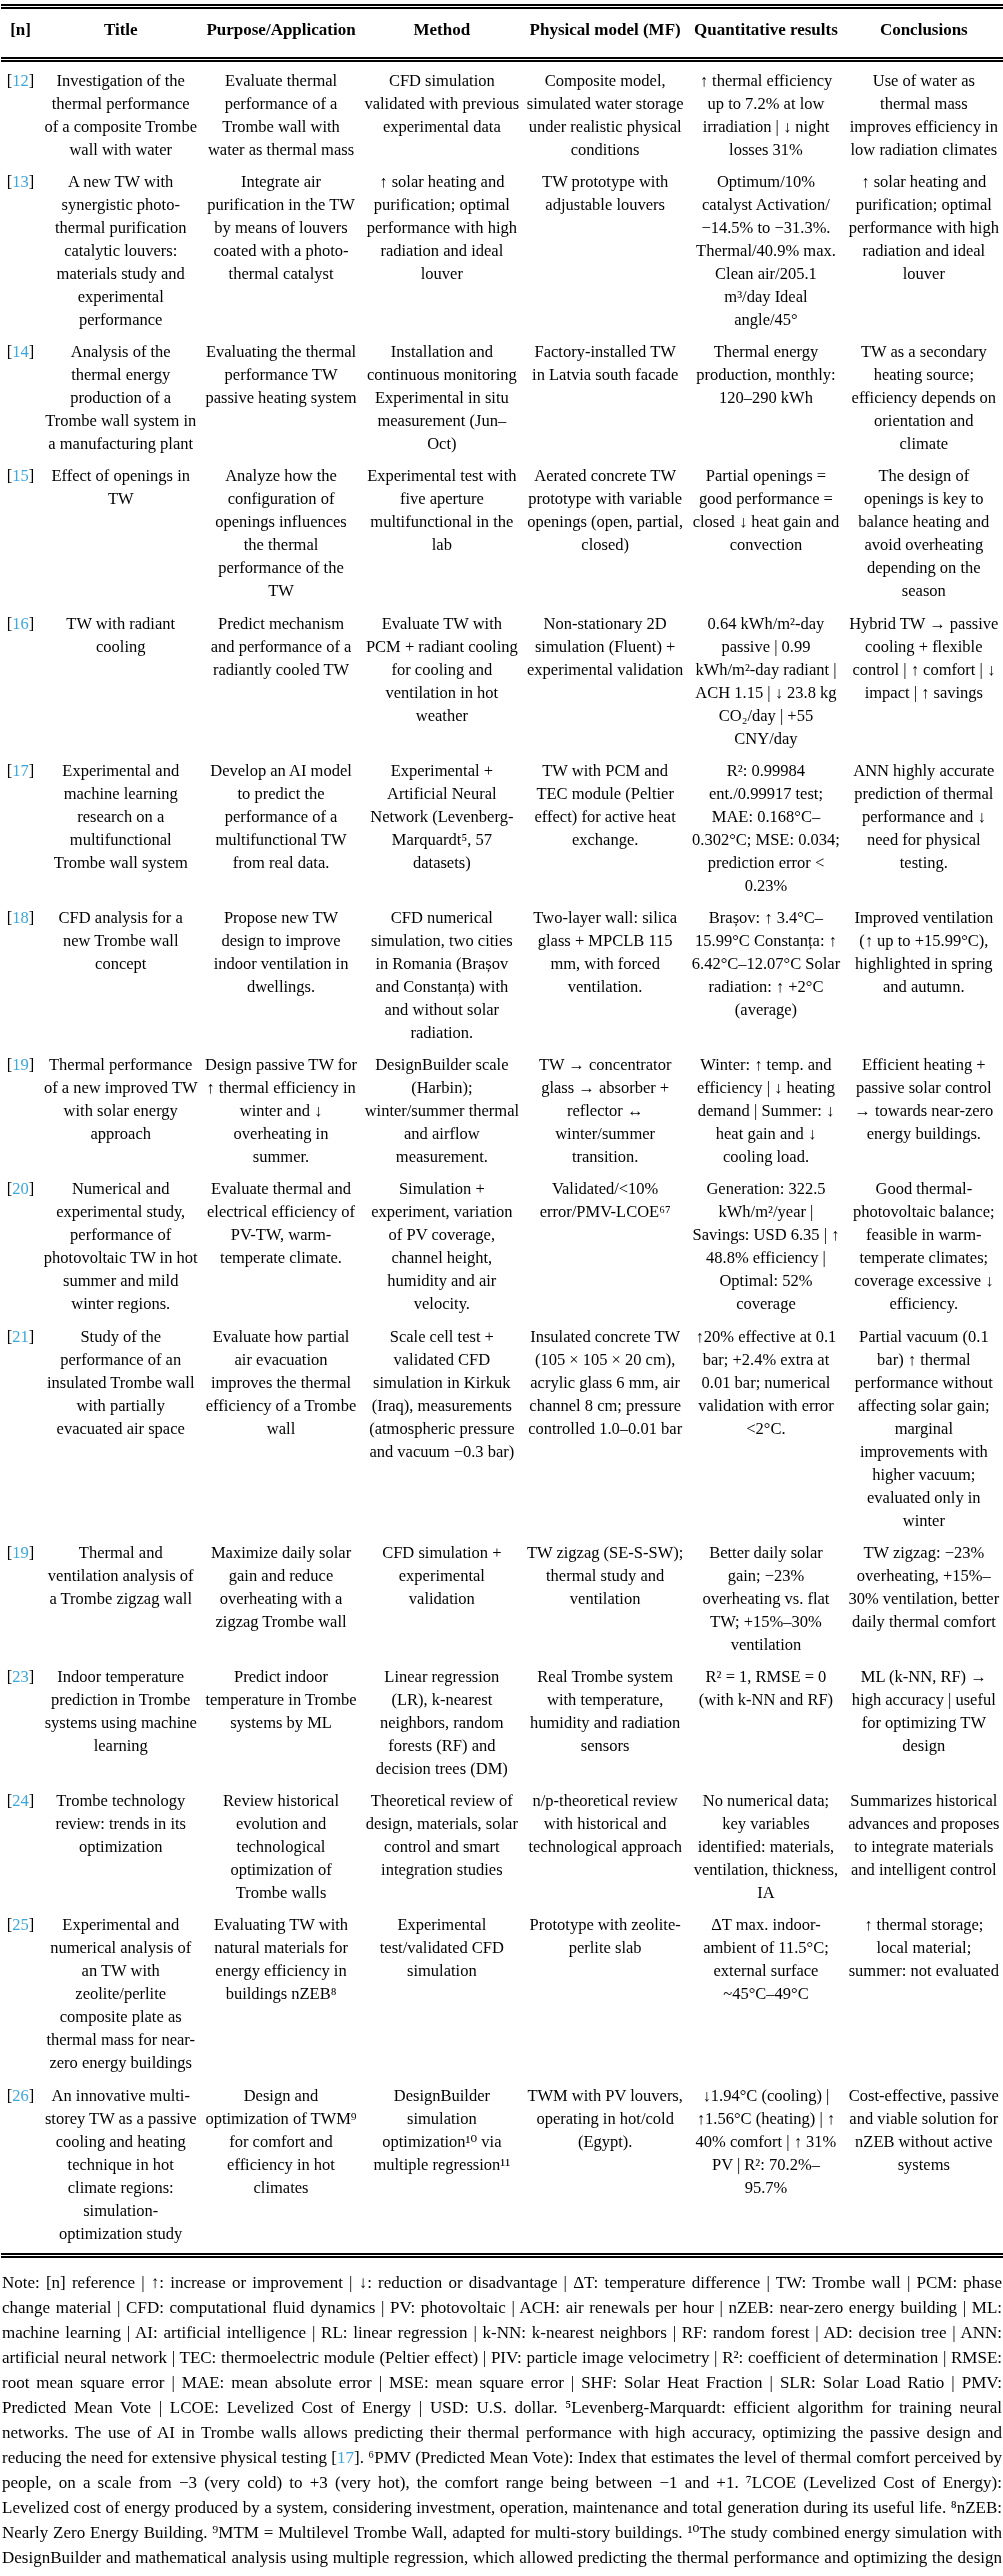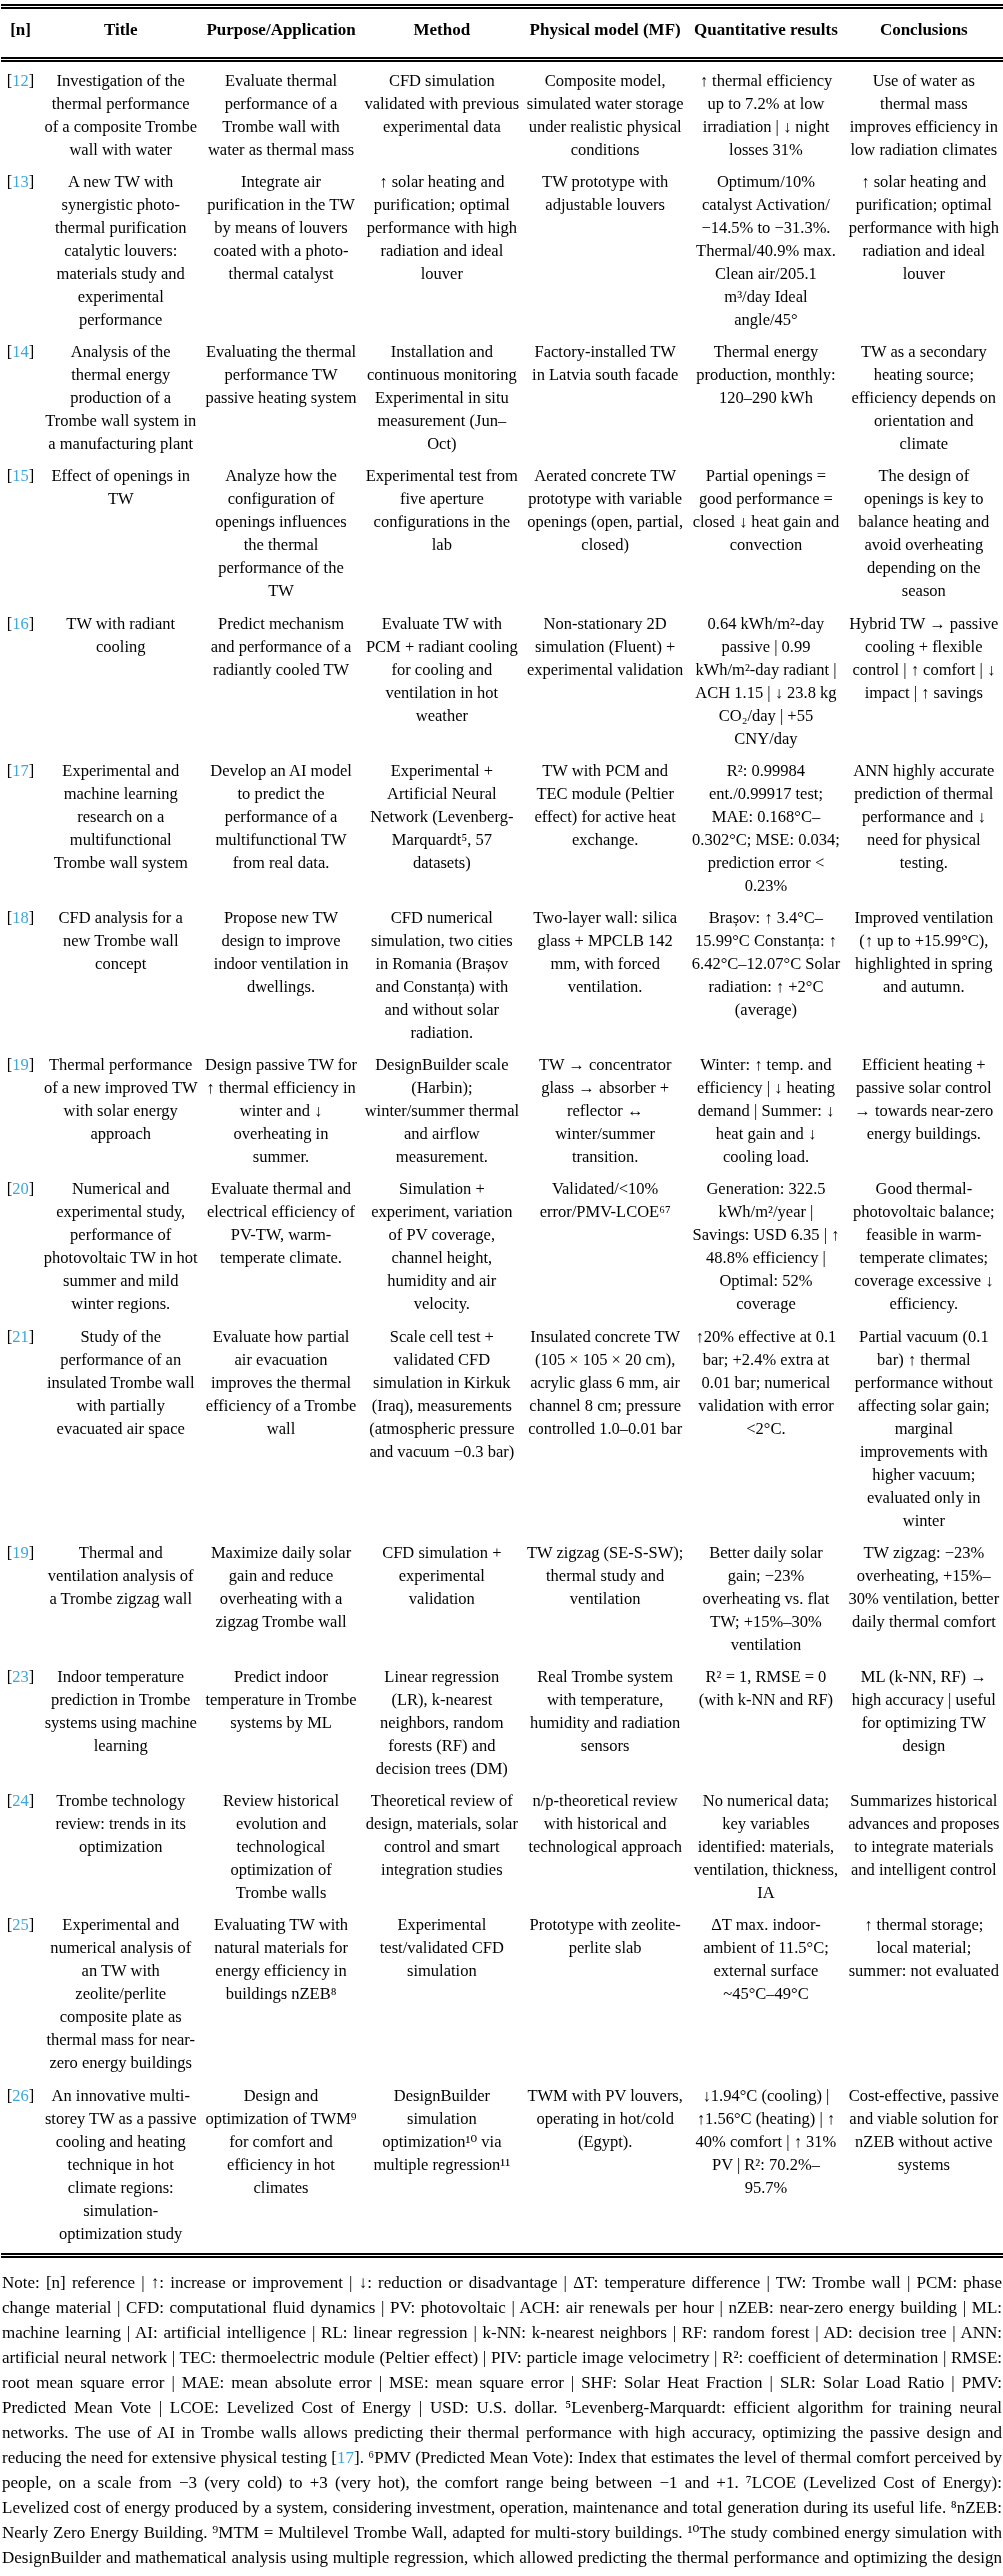--- a/index.html
+++ b/index.html
@@ -112,21 +112,21 @@
     <td>Installation and continuous monitoring Experimental in situ measurement (Jun–Oct)</td>
     <td>Factory-installed TW in Latvia south facade</td>
     <td>Thermal energy production, monthly: 120–290 kWh</td>
     <td>TW as a secondary heating source; efficiency depends on orientation and climate</td>
   </tr>
 
   <tr>
     <td class="ref-cell"><span>[</span><span class="refnum">15</span><span>]</span></td>
     <td>Effect of openings in TW</td>
     <td>Analyze how the configuration of openings influences the thermal performance of the TW</td>
-    <td>Experimental test from five aperture configurations in the lab</td>
+    <td>Experimental test with five aperture multifunctional in the lab</td>
     <td>Aerated concrete TW prototype with variable openings (open, partial, closed)</td>
     <td>Partial openings = good performance = closed ↓ heat gain and convection</td>
     <td>The design of openings is key to balance heating and avoid overheating depending on the season</td>
   </tr>
 
   <tr>
     <td class="ref-cell"><span>[</span><span class="refnum">16</span><span>]</span></td>
     <td>TW with radiant cooling</td>
     <td>Predict mechanism and performance of a radiantly cooled TW</td>
     <td>Evaluate TW with PCM + radiant cooling for cooling and ventilation in hot weather</td>
@@ -143,21 +143,21 @@
     <td>TW with PCM and TEC module (Peltier effect) for active heat exchange.</td>
     <td>R²: 0.99984 ent./0.99917 test; MAE: 0.168°C–0.302°C; MSE: 0.034; prediction error &lt; 0.23%</td>
     <td>ANN highly accurate prediction of thermal performance and ↓ need for physical testing.</td>
   </tr>
 
   <tr>
     <td class="ref-cell"><span>[</span><span class="refnum">18</span><span>]</span></td>
     <td>CFD analysis for a new Trombe wall concept</td>
     <td>Propose new TW design to improve indoor ventilation in dwellings.</td>
     <td>CFD numerical simulation, two cities in Romania (Brașov and Constanța) with and without solar radiation.</td>
-    <td>Two-layer wall: silica glass + MPCLB 142 mm, with forced ventilation.</td>
+    <td>Two-layer wall: silica glass + MPCLB 115 mm, with forced ventilation.</td>
     <td>Brașov: ↑ 3.4°C–15.99°C Constanța: ↑ 6.42°C–12.07°C Solar radiation: ↑ +2°C (average)</td>
     <td>Improved ventilation (↑ up to +15.99°C), highlighted in spring and autumn.</td>
   </tr>
 
   <tr>
     <td class="ref-cell"><span>[</span><span class="refnum">19</span><span>]</span></td>
     <td>Thermal performance of a new improved TW with solar energy approach</td>
     <td>Design passive TW for ↑ thermal efficiency in winter and ↓ overheating in summer.</td>
     <td>DesignBuilder scale (Harbin); winter/summer thermal and airflow measurement.</td>
     <td>TW → concentrator glass → absorber + reflector ↔ winter/summer transition.</td>

